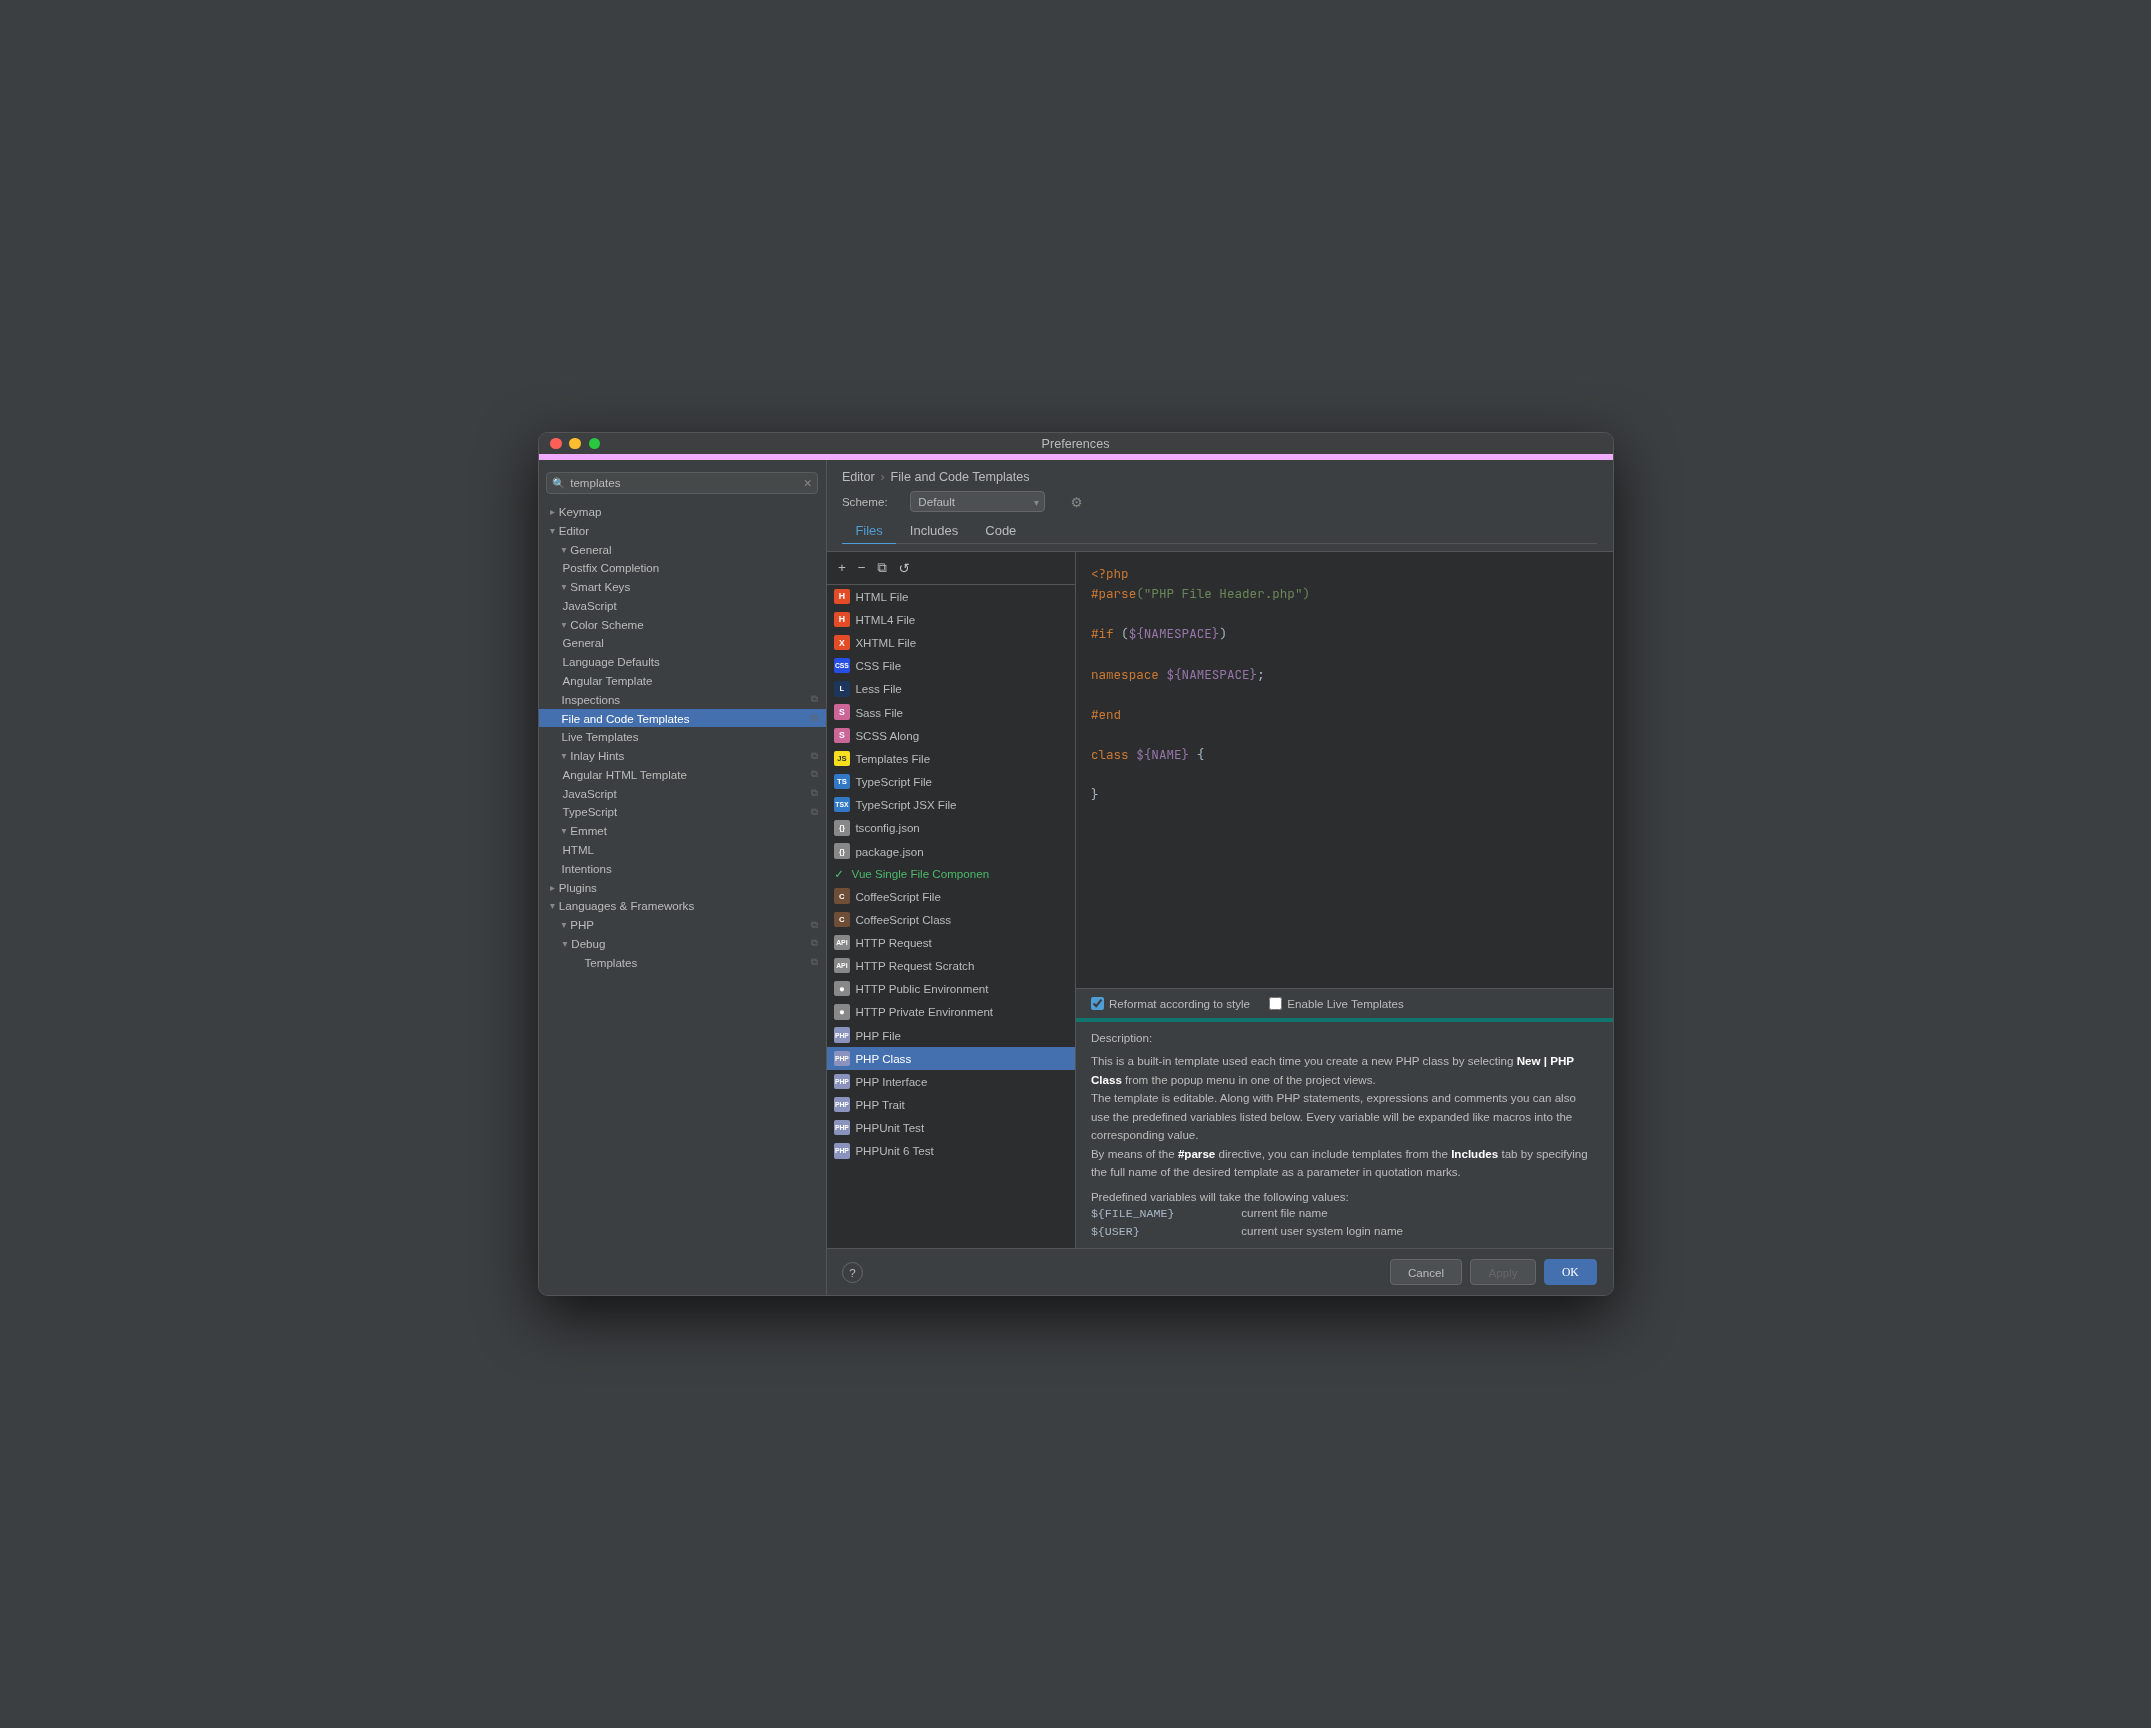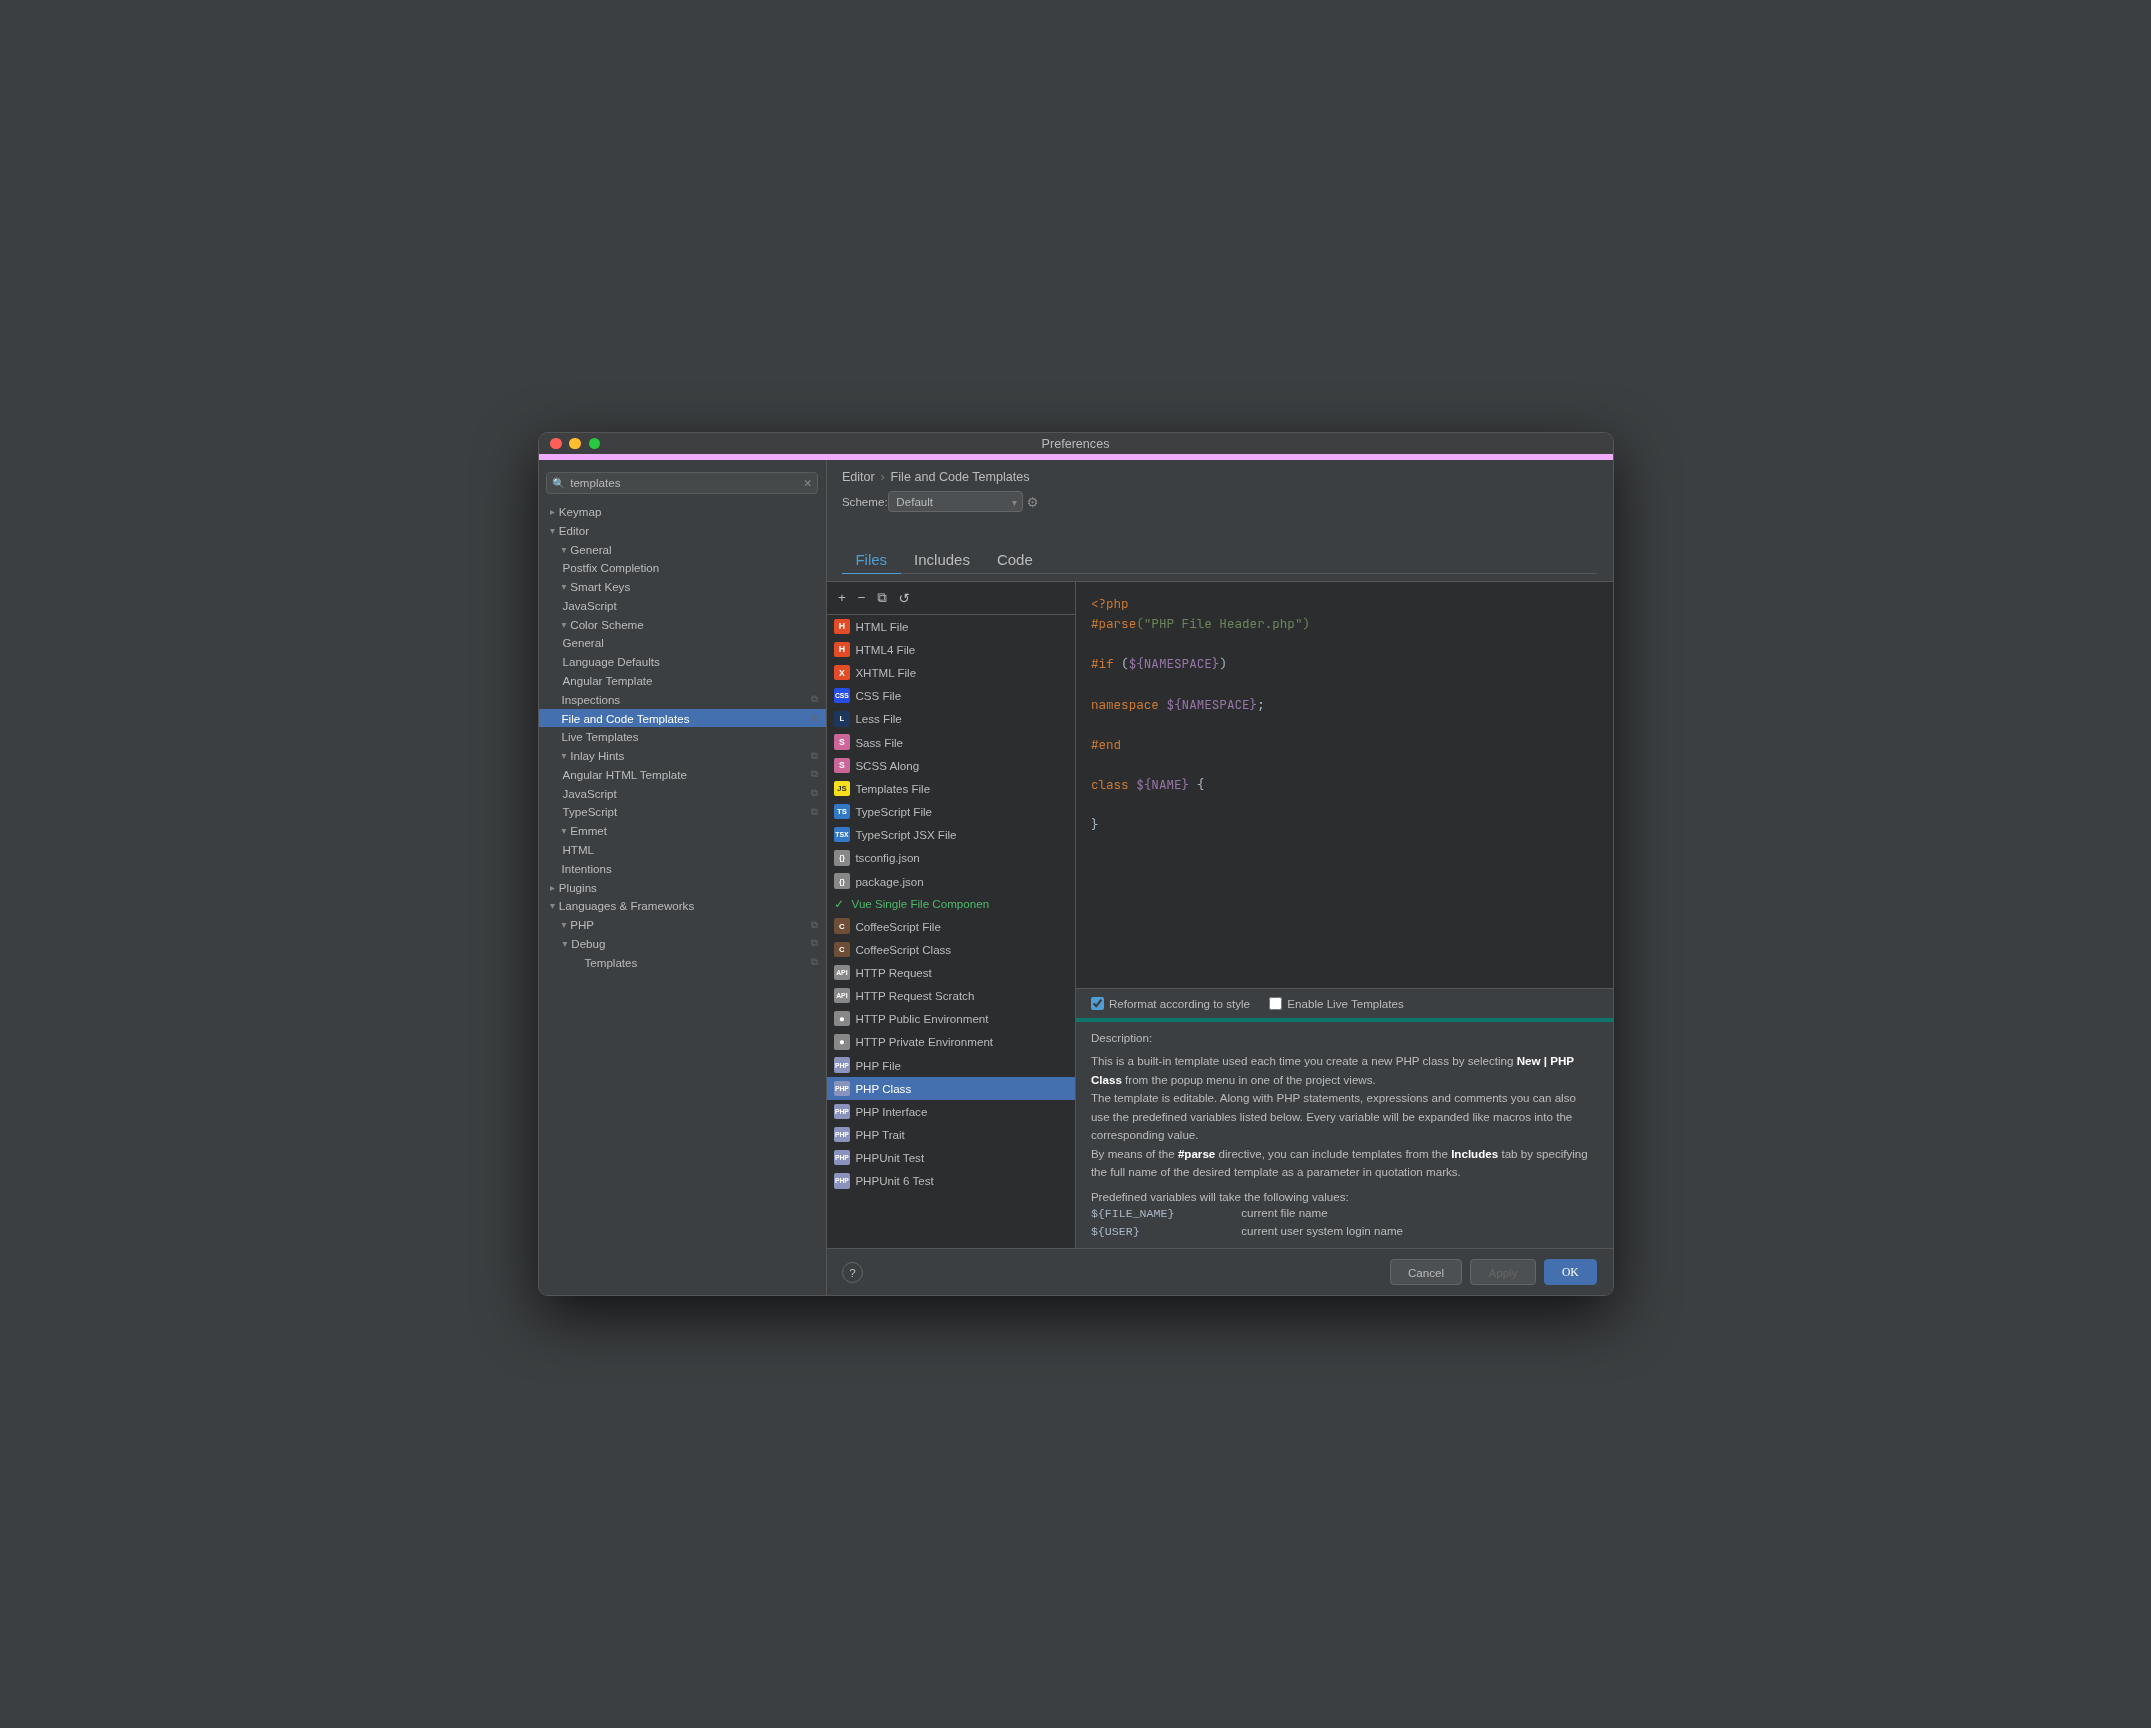--- a/index.html
+++ b/index.html
@@ -159,21 +159,21 @@
       color: #bbb;
       display: flex;
       align-items: center;
       gap: 5.8px;
     }
     .breadcrumb .sep { color: #777; }
     .breadcrumb .current { color: #bbb; font-weight: 500; }
     .scheme-row {
       display: flex;
       align-items: center;
-      gap: 0;
+      gap: 22px;
       margin-top: 7.7px;
     }
     .scheme-label {
       color: #bbb;
       font-size: 11.6px;
     }
     .scheme-select {
       background: #4c5052;
       border: 1px solid #666;
       border-radius: 3.9px;
@@ -207,26 +207,25 @@
       padding: 1.9px 3.9px;
     }
     .tabs-row {
       display: flex;
       gap: 0;
       margin-top: 5.8px;
       border-bottom: 1px solid #555;
     }
     .tab {
       padding: 4.8px 13.5px;
-      font-size: 15px;
+      font-size: 13px;
       color: #bbb;
       cursor: pointer;
       border-bottom: 1.9px solid transparent;
       margin-bottom: -1px;
-      margin-top: 28px;
     }
     .tab.active {
       color: #4e9dd4;
       border-bottom: 1.9px solid #4e9dd4;
     }
     
     .template-body {
       display: flex;
       flex: 1;
       overflow: hidden;

